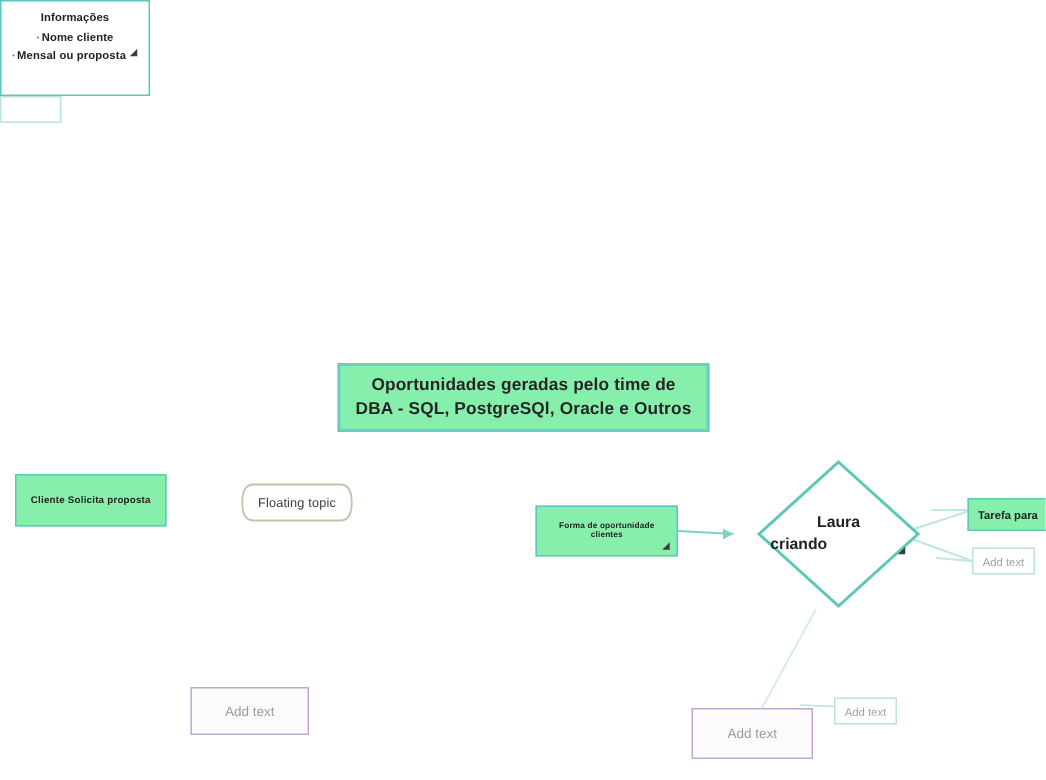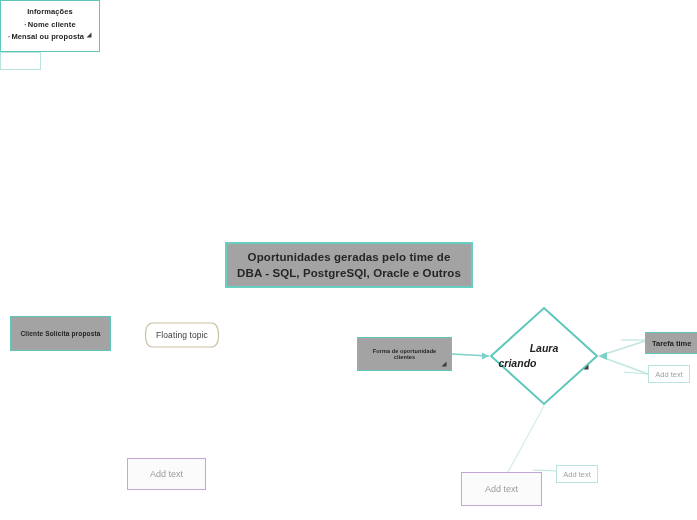--- a/index.html
+++ b/index.html
@@ -30,21 +30,21 @@
     top: 0;
     width: 697px;
     height: 520px;
     pointer-events: none;
     z-index: 1;
   }
 
   .node {
     position: absolute;
     box-sizing: border-box;
-    background: #a3a3a3;
+    background: #86efac;
     z-index: 2;
     display: flex;
     align-items: center;
     justify-content: center;
     text-align: center;
   }
 
   
   .root-topic {
     left: 225px;
@@ -95,47 +95,46 @@
     top: 332px;
     width: 60px;
     height: 22px;
     font-size: 7.5px;
     font-weight: bold;
     justify-content: flex-start;
     padding-left: 6px;
   }
   .hex-wrap {
     position: absolute;
-    left: 144px;
+    left: 160px;
     top: 322px;
     width: 76px;
     height: 26px;
     z-index: 2;
   }
   .hex-wrap svg { display: block; }
   .hex-label {
     position: absolute;
     inset: 0;
     display: flex;
     align-items: center;
     justify-content: center;
     font-size: 8.5px;
     color: #3b3b3b;
     letter-spacing: 0.1px;
   }
 
   
   .diamond-wrap {
     position: absolute;
-    left: 489px;
+    left: 504px;
     top: 306px;
     width: 110px;
     height: 100px;
     z-index: 2;
-    font-style: italic;
   }
   .diamond-wrap svg { display: block; }
   .diamond-label {
     position: absolute;
     inset: 0;
     display: flex;
     flex-direction: column;
     align-items: center;
     justify-content: center;
     font-size: 10.5px;
@@ -147,21 +146,21 @@
     display: flex;
     align-items: flex-end;
     gap: 45px;
   }
 
   
   .node-info {
     left: 303px;
     top: 433px;
     width: 100px;
-    height: 52px;
+    height: 64px;
     border: 1.5px solid #5ec7bb;
     background: #ffffff;
     z-index: 2;
     display: block;
     padding: 6px 5px 0 5px;
     box-sizing: border-box;
     overflow: hidden;
   }
   .info-title {
     font-size: 7.5px;
@@ -320,21 +319,21 @@
         <span class="handle-inline">
           <svg width="6" height="6" viewBox="0 0 6 6">
             <path d="M5.5,0.5 L5.5,5.5 L0.5,5.5 Z" fill="#3d3d3d"></path>
           </svg>
         </span>
       </span>
     </div>
   </div>
 
   <div class="node topic-teal node-tarefa">
-    <span>Tarefa time</span>
+    <span>Tarefa para</span>
   </div>
 
   <div class="node-info">
     <div class="info-title">Informações</div>
     <div class="info-item">
       <span class="bullet">·</span><span>Nome cliente</span>
     </div>
     <div class="info-item">
       <span class="bullet">·</span><span>Mensal ou proposta</span><span class="handle-inline"><svg width="6" height="6" viewBox="0 0 6 6">
             <path d="M5.5,0.5 L5.5,5.5 L0.5,5.5 Z" fill="#3d3d3d"></path>

